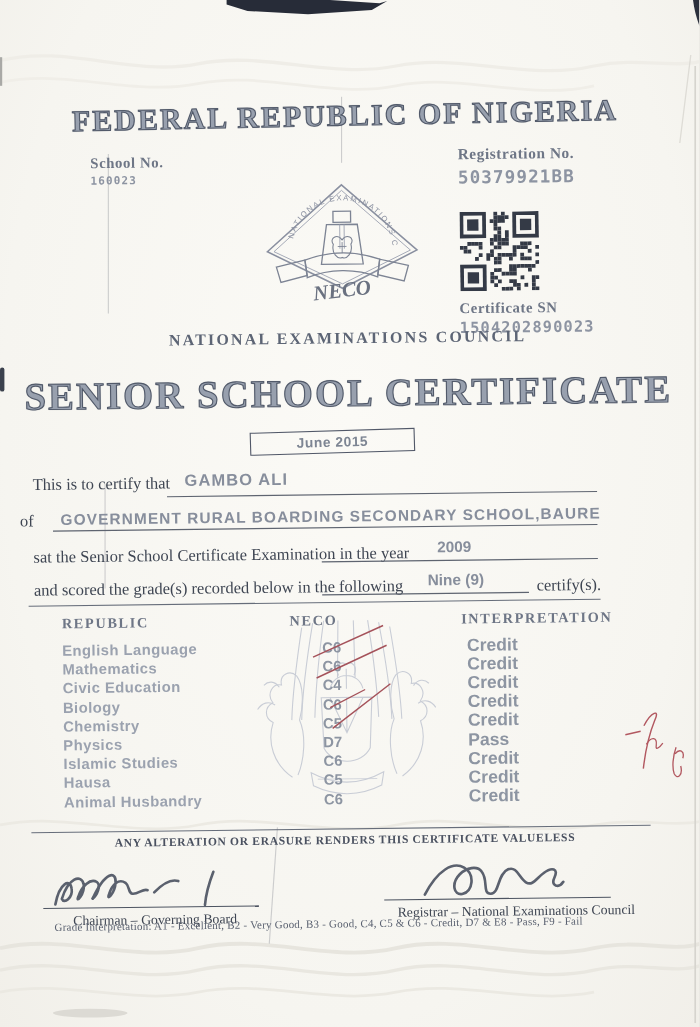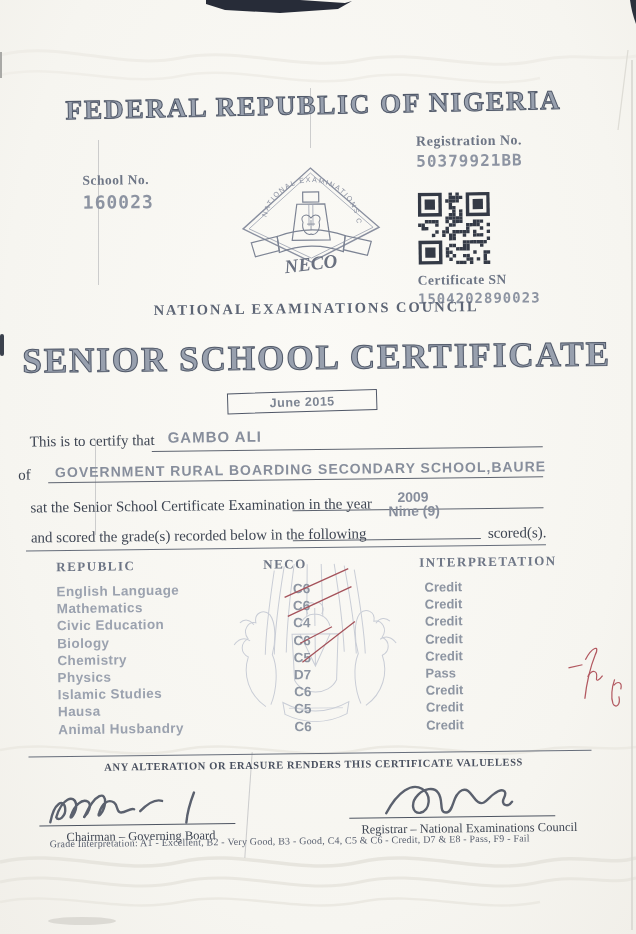--- a/index.html
+++ b/index.html
@@ -26,21 +26,21 @@
   .uline{border-bottom:1.3px solid #5e6470;height:0;}
   .rule{background:#666d7a;height:1.3px;}
   .colhead{font-weight:bold;font-size:13px;letter-spacing:1.5px;color:#6e7686;}
   .rows{top:580px;left:55px;width:520px;}
   .row{display:flex;height:17.2px;align-items:center;}
   .subj{width:185px;font-family:"Liberation Sans",sans-serif;font-weight:bold;
     font-size:13.5px;color:#9ba2af;letter-spacing:.4px;}
   .grade{width:120px;text-align:center;font-family:"Liberation Sans",sans-serif;
     font-weight:bold;font-size:13.5px;color:#8d95a2;}
   .interp{margin-left:63px;font-family:"Liberation Sans",sans-serif;font-weight:bold;
-    font-size:13px;color:#8d95a2;}
+    font-size:16px;color:#8d95a2;}
   .warning{top:759px;left:0;width:620px;text-align:center;font-size:10.5px;
     letter-spacing:.6px;color:#4a5160;font-weight:bold;}
   .sigline{background:#4d5461;height:1.2px;}
   .siglabel{font-size:12.5px;color:#3f4653;}
   .gradekey{top:835px;left:45px;font-size:10px;color:#5a6170;letter-spacing:.2px;}
   .crease{position:absolute;width:1px;background:rgba(150,152,160,.45);}
   svg{display:block;}
 </style>
 </head>
 <body>
@@ -61,23 +61,23 @@
 
   <div class="crease" style="left:98px;top:140px;height:145px;"></div>
   <div class="crease" style="left:95px;top:440px;height:95px;"></div>
   <div class="crease" style="left:310px;top:88px;height:60px;"></div>
   <div class="crease" style="left:248px;top:752px;height:106px;transform:rotate(4deg);"></div>
 
   <div class="tilt">
 
     <div class="abs country-title engraved">FEDERAL REPUBLIC OF NIGERIA</div>
 
-    <div class="abs" style="left:86px;top:138px;margin-top:32px;">
+    <div class="abs" style="left:86px;top:138px;">
       <div class="label">School No.</div>
-      <div class="printnum" style="font-size:18px;margin-top:3px;">160023</div>
+      <div class="printnum" style="font-size:10px;margin-top:3px;">160023</div>
     </div>
 
     <div class="abs" style="left:420px;top:135px;">
       <div class="label" style="font-size:14px;">Registration No.</div>
       <div class="printnum" style="font-size:16px;margin-top:2px;">50379921BB</div>
     </div>
 
     <div class="abs" style="left:230px;top:166px;">
       <svg width="168" height="130" viewBox="0 0 168 130" fill="none">
 
@@ -246,23 +246,23 @@
 
     <span class="abs formtext" style="left:18px;top:463px;">of</span>
     <span class="abs filled" style="left:55px;top:461px;font-size:14px;letter-spacing:1px;white-space:nowrap;">GOVERNMENT RURAL BOARDING SECONDARY SCHOOL,BAURE</span>
     <div class="abs uline" style="left:48px;top:479px;width:495px;"></div>
 
     <span class="abs formtext" style="left:30px;top:496px;">sat the Senior School Certificate Examination in the year</span>
     <span class="abs filled" style="left:397px;top:490px;font-size:14px;">2009</span>
     <div class="abs uline" style="left:292px;top:510px;width:251px;"></div>
 
     <span class="abs formtext" style="left:30px;top:526px;">and scored the grade(s) recorded below in the following</span>
-    <span class="abs filled" style="left:388px;top:504px;font-size:14px;">Nine (9)</span>
+    <span class="abs filled" style="left:388px;top:520px;font-size:14px;">Nine (9)</span>
     <div class="abs uline" style="left:292px;top:540px;width:188px;"></div>
-    <span class="abs formtext" style="left:487px;top:527px;">scored(s).</span>
+    <span class="abs formtext" style="left:487px;top:527px;">certify(s).</span>
 
     <div class="abs rule" style="left:25px;top:547px;width:520px;"></div>
 
     <span class="abs colhead" style="left:55px;top:556px;">REPUBLIC</span>
     <span class="abs colhead" style="left:262px;top:556px;">NECO</span>
     <span class="abs colhead" style="left:418px;top:556px;">INTERPRETATION</span>
 
     <div class="abs" style="left:218px;top:556px;">
       <svg width="190" height="180" viewBox="0 0 190 180" fill="none" stroke="#c9cdd6" stroke-width="1">
         <path d="M55,14 C50,45 46,72 45,98"></path>

